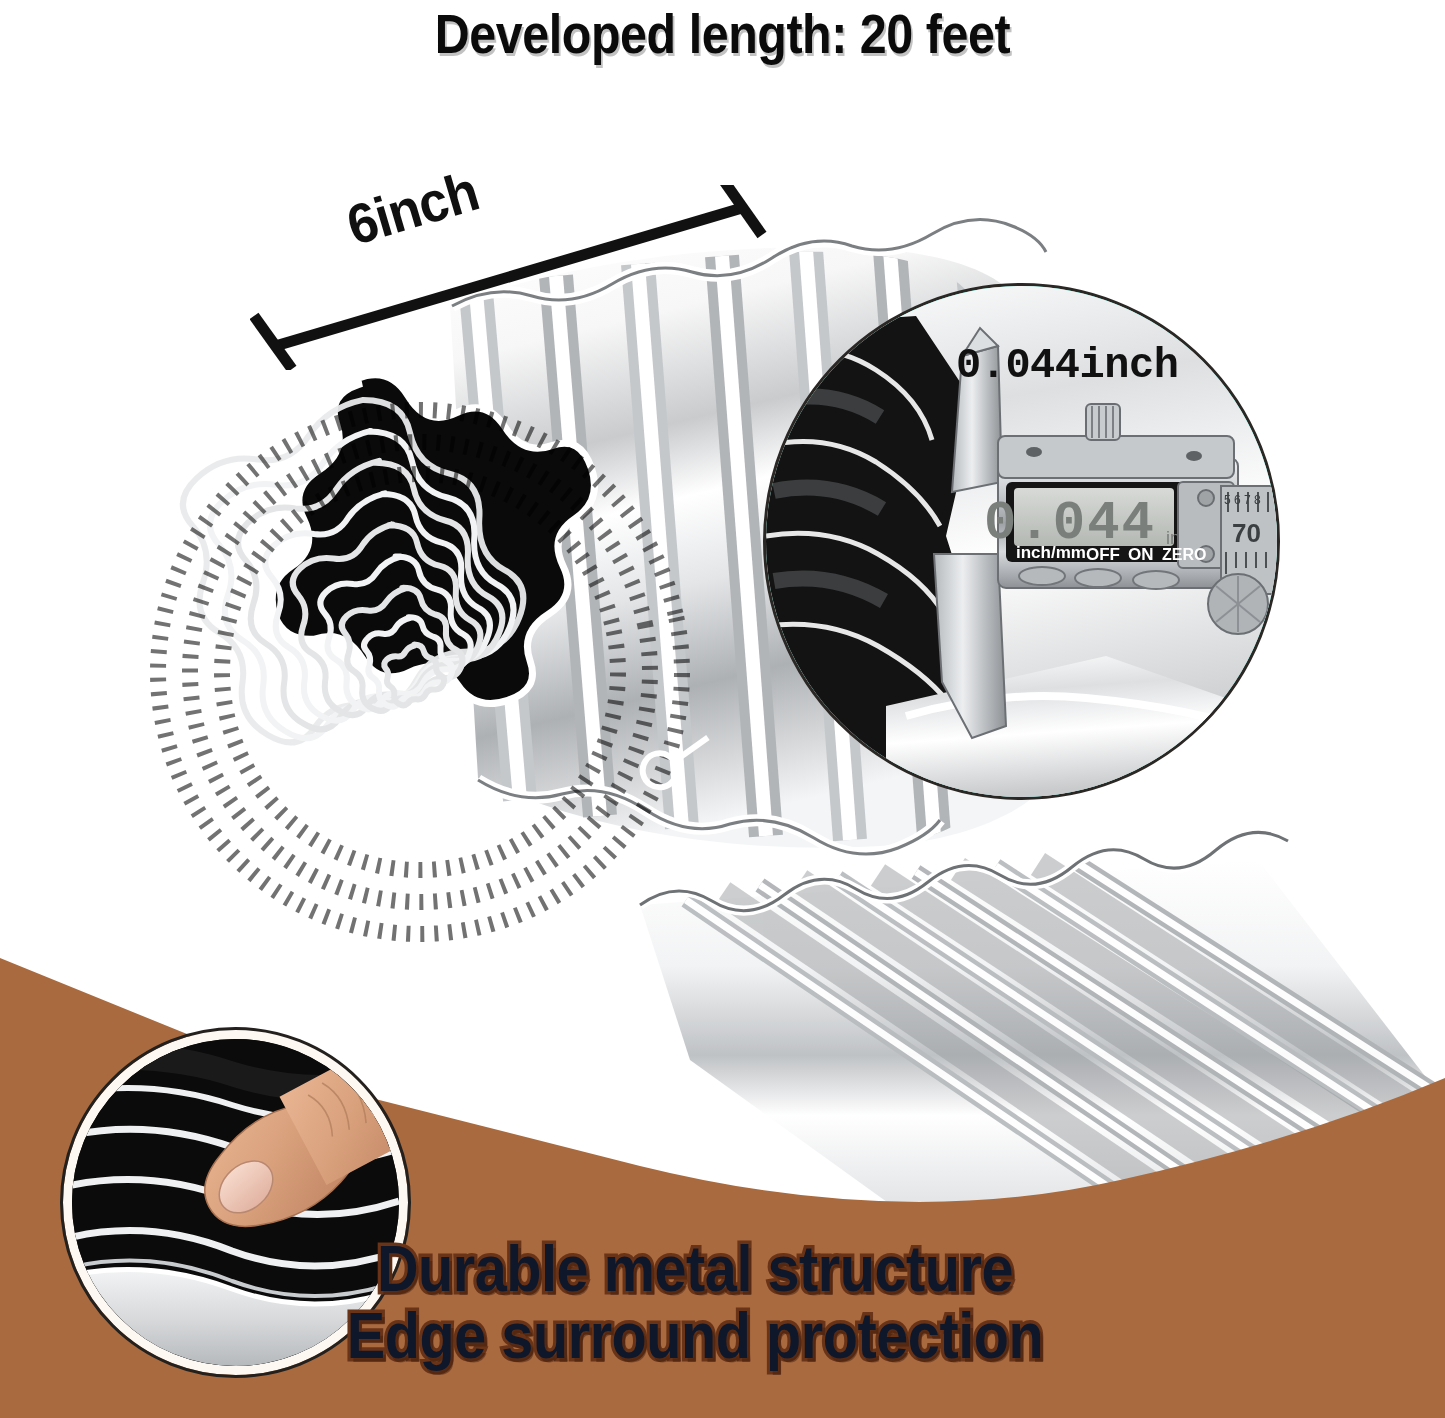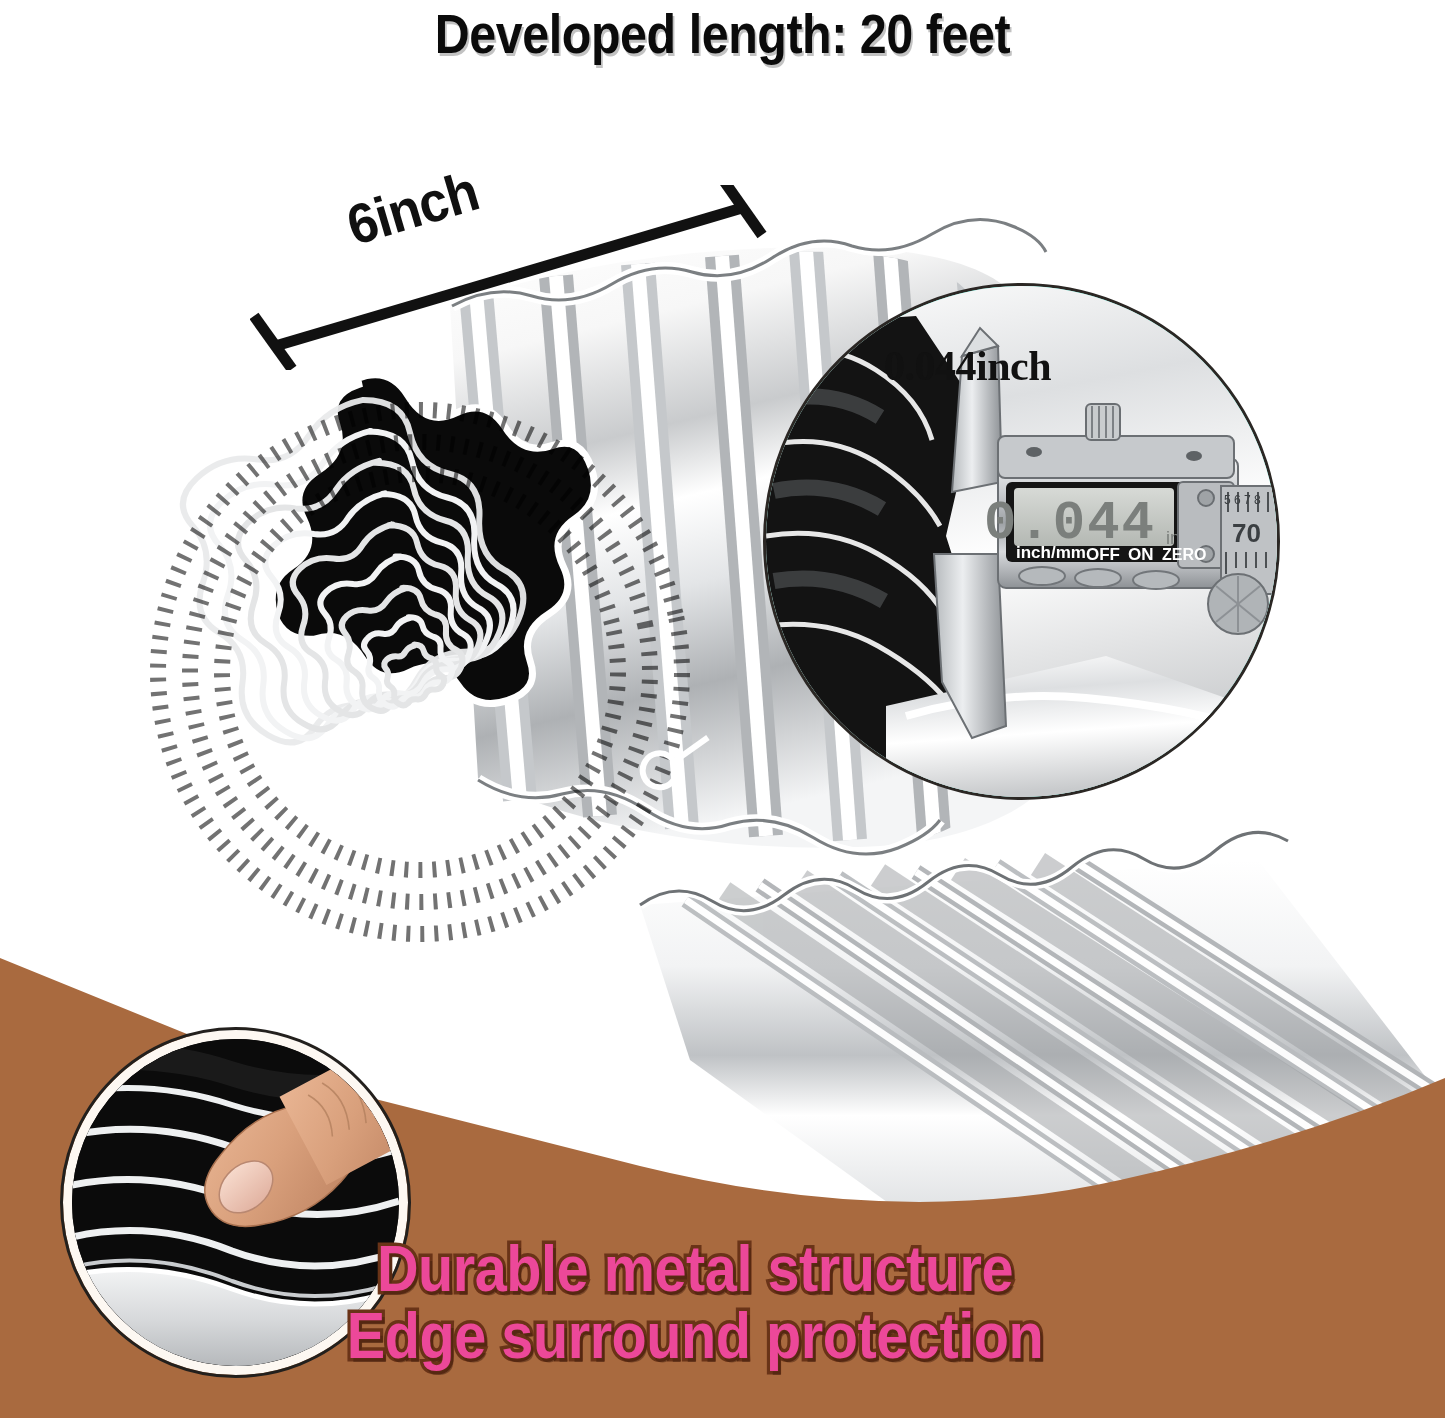--- a/index.html
+++ b/index.html
@@ -73,21 +73,21 @@
 
   .banner-text {
     position: absolute;
     left: 0;
     top: 1238px;
     width: 1390px;
     text-align: center;
     font-family: "Liberation Sans", sans-serif;
     font-weight: bold;
     line-height: 0.99;
-    color: #ec4899;
+    color: #0f172a;
     white-space: nowrap;
     pointer-events: none;
   }
   .banner-line {
     display: block;
     font-size: 64px;
     letter-spacing: -0.5px;
     transform: scaleX(0.90);
     -webkit-text-stroke: 7px #6a3418;
     paint-order: stroke fill;
@@ -115,23 +115,23 @@
     width: 517px;
     height: 517px;
     border-radius: 50%;
     overflow: hidden;
     border: 3px solid #2b2724;
     box-sizing: border-box;
     background: #5eead4;
   }
   .inset-caliper-label {
     position: absolute;
-    left: 884px;
+    left: 956px;
     top: 342px;
-    font-family: Liberation Serif, serif;
+    font-family: Liberation Mono, monospace;
     font-weight: bold;
     font-size: 42px;
     color: #111111;
     letter-spacing: -0.5px;
     white-space: nowrap;
     z-index: 40;
     text-align: center;
   }
 
   

